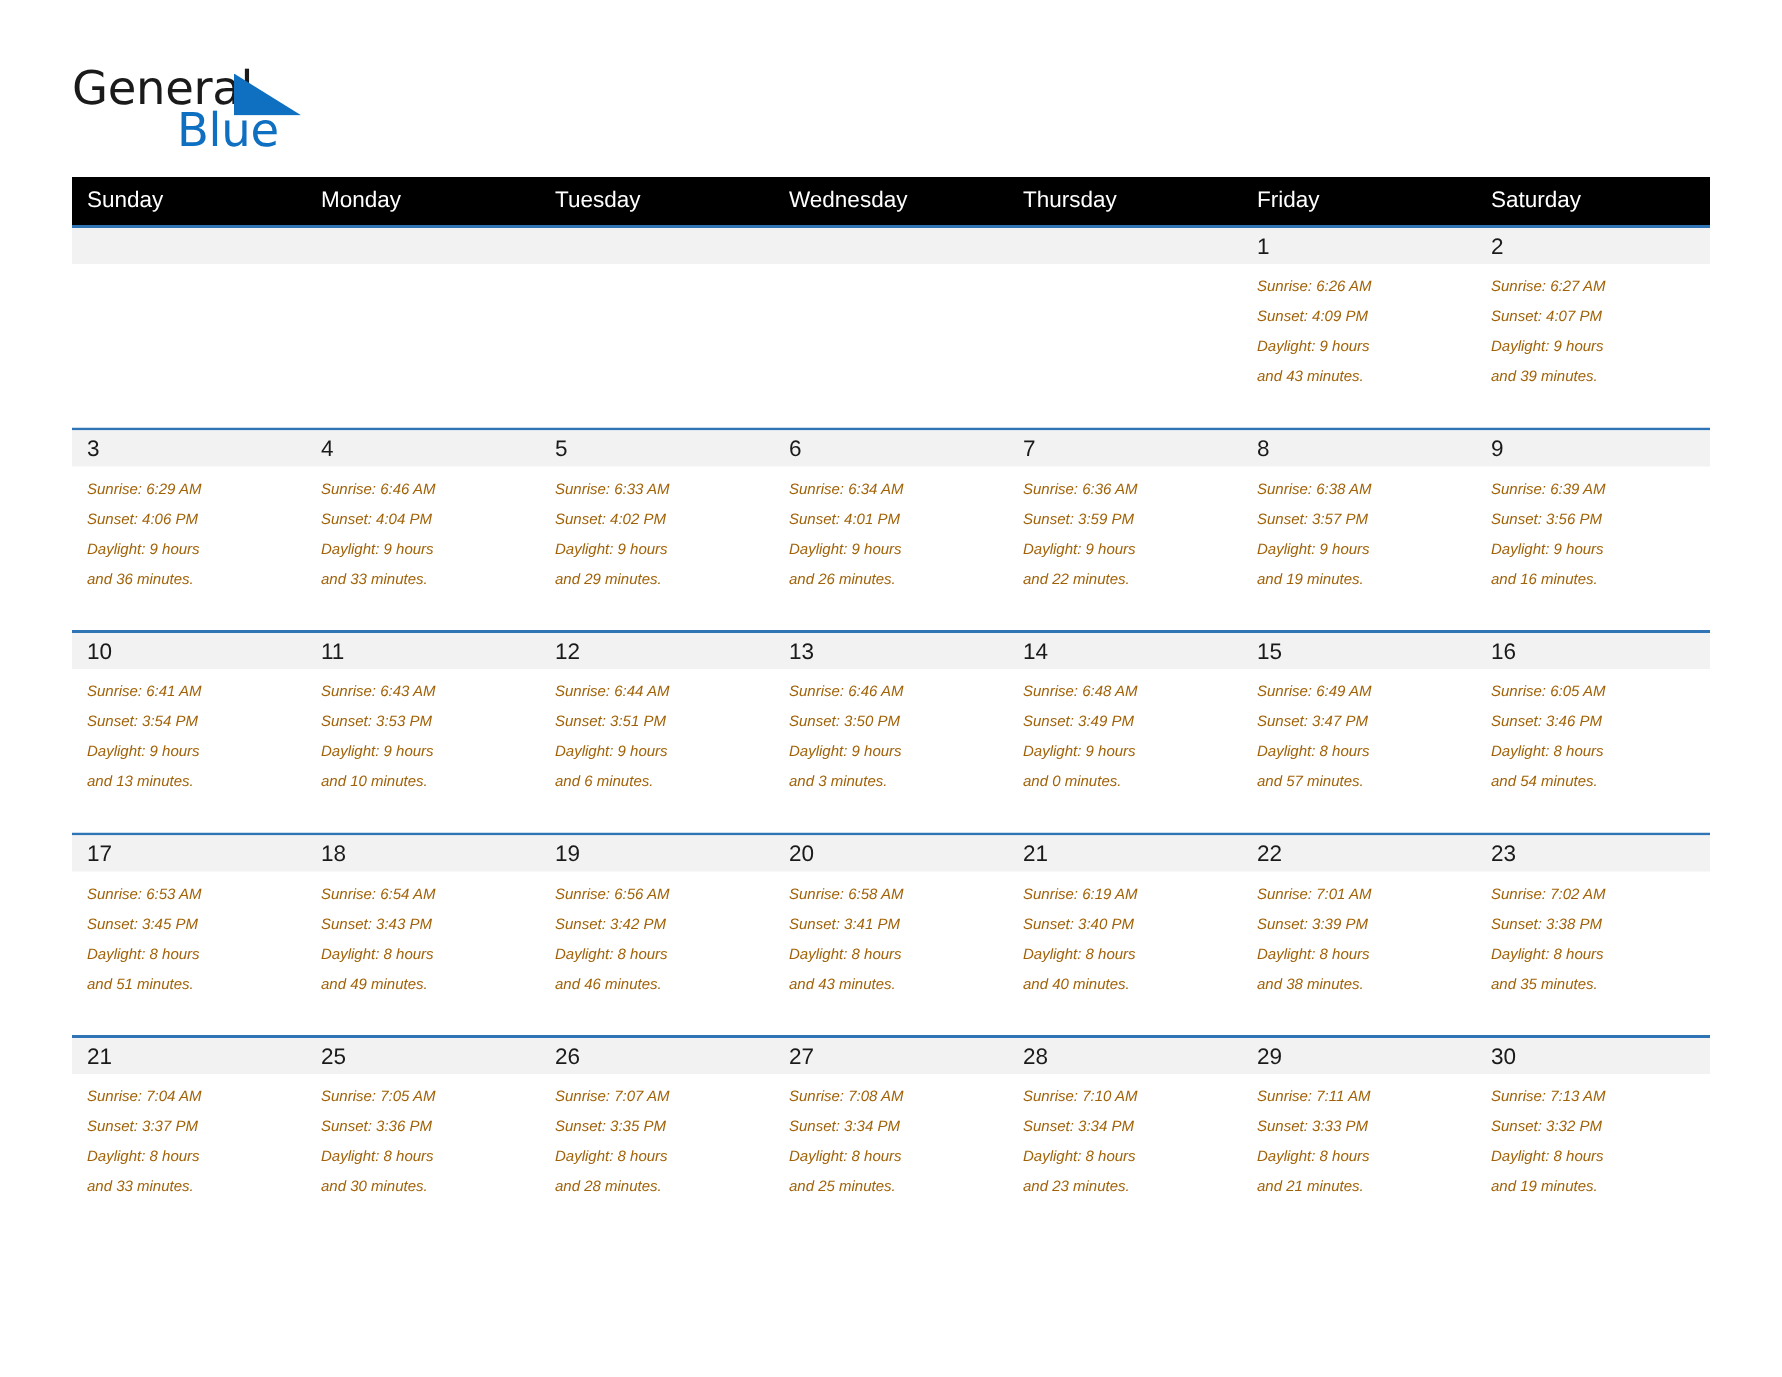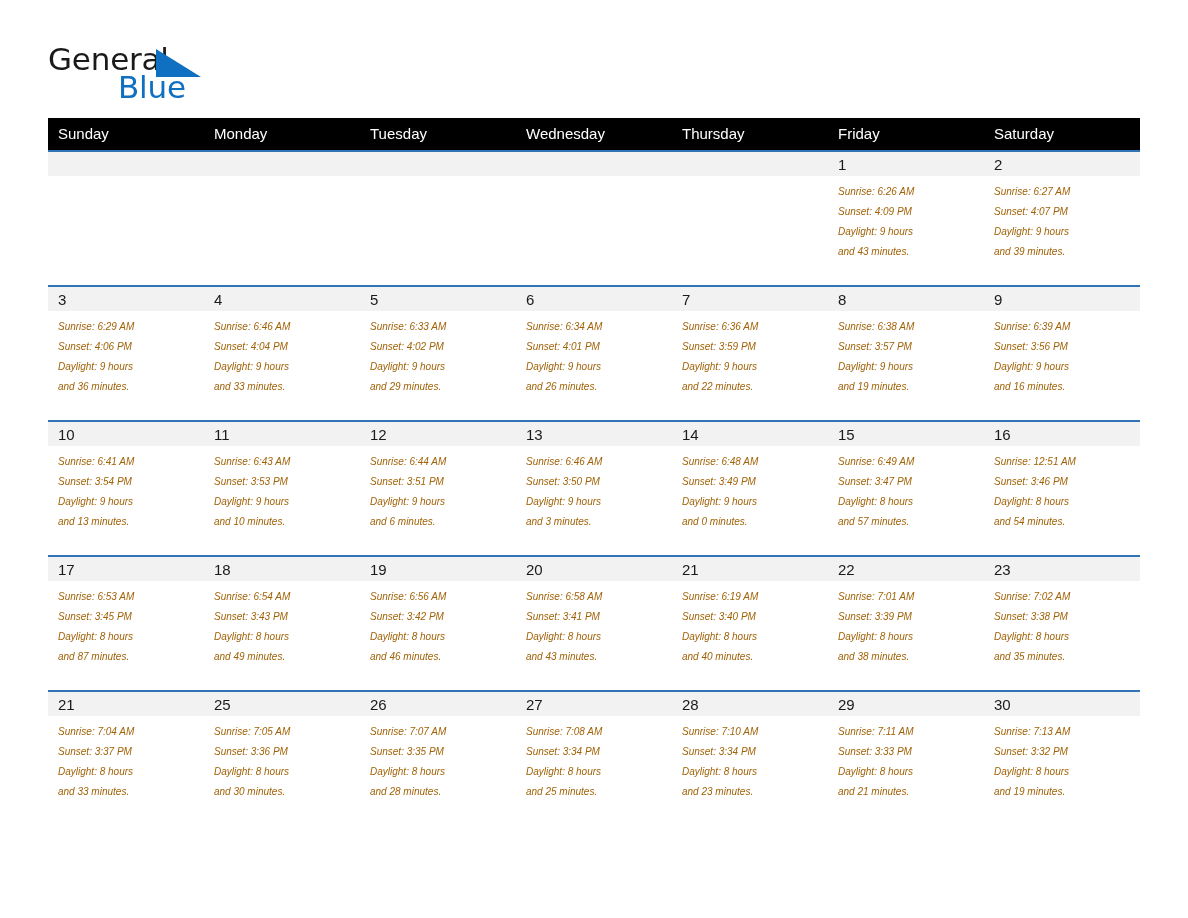--- a/index.html
+++ b/index.html
@@ -384,37 +384,37 @@
                 <div>Sunset: 3:47 PM</div>
                 <div>Daylight: 8 hours</div>
                 <div>and 57 minutes.</div>
               </div>
             </div>
           </td>
           <td>
             <div class="daycell filled">
               <div class="daynum-band">16</div>
               <div class="daybody">
-                <div>Sunrise: 12:51 AM</div>
+                <div>Sunrise: 6:05 AM</div>
                 <div>Sunset: 3:46 PM</div>
                 <div>Daylight: 8 hours</div>
                 <div>and 54 minutes.</div>
               </div>
             </div>
           </td>
         </tr>
         <tr class="week-row">
           <td>
             <div class="daycell filled">
               <div class="daynum-band">17</div>
               <div class="daybody">
                 <div>Sunrise: 6:53 AM</div>
                 <div>Sunset: 3:45 PM</div>
                 <div>Daylight: 8 hours</div>
-                <div>and 87 minutes.</div>
+                <div>and 51 minutes.</div>
               </div>
             </div>
           </td>
           <td>
             <div class="daycell filled">
               <div class="daynum-band">18</div>
               <div class="daybody">
                 <div>Sunrise: 6:54 AM</div>
                 <div>Sunset: 3:43 PM</div>
                 <div>Daylight: 8 hours</div>

